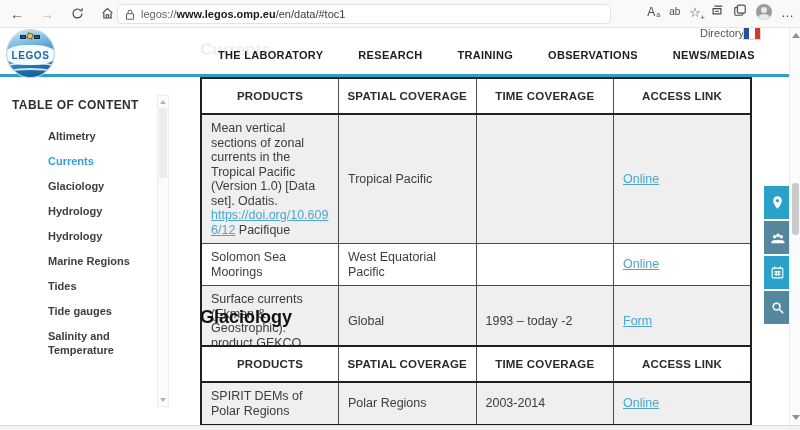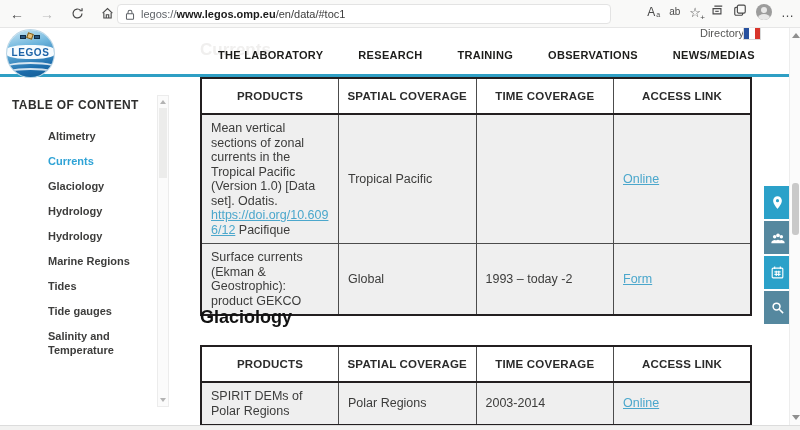--- a/index.html
+++ b/index.html
@@ -32,21 +32,21 @@
     border-left:1px solid #ededed;z-index:60;}
   .ps-arrow{position:absolute;left:2px;width:0;height:0;border-left:4px solid transparent;border-right:4px solid transparent;}
   .ps-up{top:5px;border-bottom:5px solid #8f8f8f;}
   .ps-down{bottom:5px;border-top:5px solid #8f8f8f;}
   .ps-thumb{position:absolute;left:2px;top:155px;width:7px;height:52px;background:#c9c9c9;border-radius:3px;}
 
   
   .logo{position:absolute;left:7px;top:30px;width:47px;height:47px;border-radius:50%;z-index:30;
     background:linear-gradient(165deg,#cfe9f6 0%,#6fb6dd 35%,#1d6fae 75%,#145a92 100%);
     box-shadow:0 0 0 1px #bcd6e6;overflow:hidden;}
-  .logo-band{position:absolute;left:-3px;right:-3px;top:15px;height:14px;background:#f6fbfe;
+  .logo-band{position:absolute;left:-3px;right:-3px;top:15px;height:20px;background:#f6fbfe;
     border-radius:50% / 60%;display:flex;align-items:center;justify-content:center;}
   .logo-text{font-size:10px;font-weight:800;color:#1c63a7;letter-spacing:.6px;}
   .logo-wave{position:absolute;left:-15%;width:130%;height:16px;border-top:2px solid rgba(255,255,255,.8);border-radius:50%;}
   .lw1{top:32px;} .lw2{top:38px;}
   .sat{position:absolute;top:3px;left:13px;width:20px;height:8px;}
   .sat-panel{position:absolute;top:2px;width:6px;height:4px;background:#27557f;border:1px solid #0e2c47;}
   .sat-p1{left:0;} .sat-p2{right:0;}
   .sat-body{position:absolute;left:7px;top:0;width:6px;height:6px;background:#e8c27a;border:1px solid #7a5b1e;transform:rotate(20deg);}
 
   .ghost-title{position:absolute;left:200px;top:40px;font-size:17px;font-weight:700;color:#f0efee;z-index:1;}
@@ -215,20 +215,26 @@
     <th>SPATIAL COVERAGE</th>
     <th>TIME COVERAGE</th>
     <th>ACCESS LINK</th>
   </tr>
   <tr class="shade">
     <td class="h1"><span>Mean vertical sections of zonal currents in the Tropical Pacific (Version 1.0) [Data set]. Odatis. </span><a class="lnk">https://doi.org/10.6096/12</a><span> Pacifique</span></td>
     <td class="h1">Tropical Pacific</td>
     <td class="h1"></td>
     <td class="h1"><a class="lnk">Online</a></td>
   </tr>
+  <tr>
+    <td class="h2">Solomon Sea Moorings</td>
+    <td class="h2">West Equatorial Pacific</td>
+    <td class="h2"></td>
+    <td class="h2"><a class="lnk">Online</a></td>
+  </tr>
   <tr class="shade">
     <td class="h3">Surface currents (Ekman &amp; Geostrophic): product GEKCO</td>
     <td class="h3">Global</td>
     <td class="h3">1993 – today -2</td>
     <td class="h3"><a class="lnk">Form</a></td>
   </tr>
 </tbody>
   </table>
 
 <div class="section-heading">Glaciology</div>

